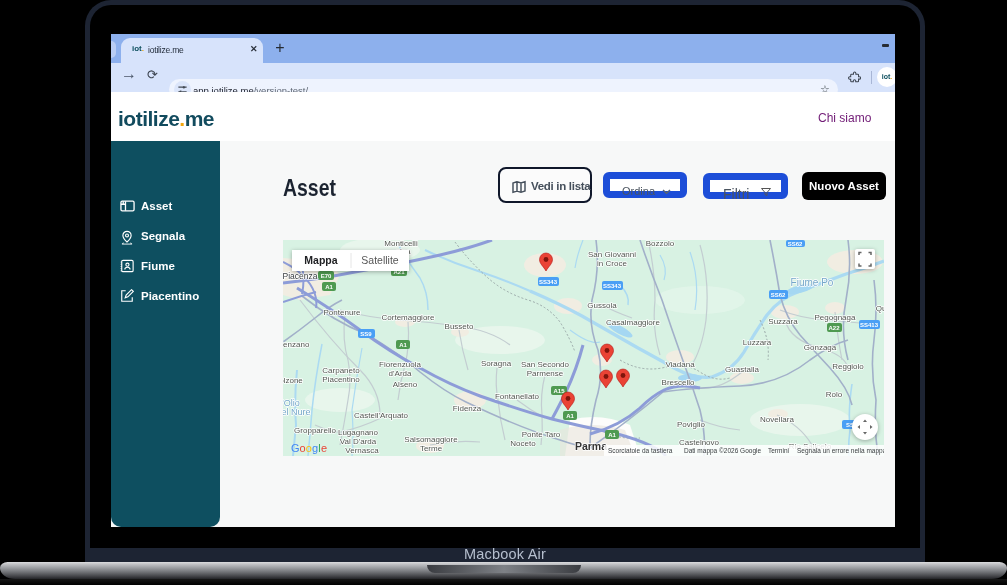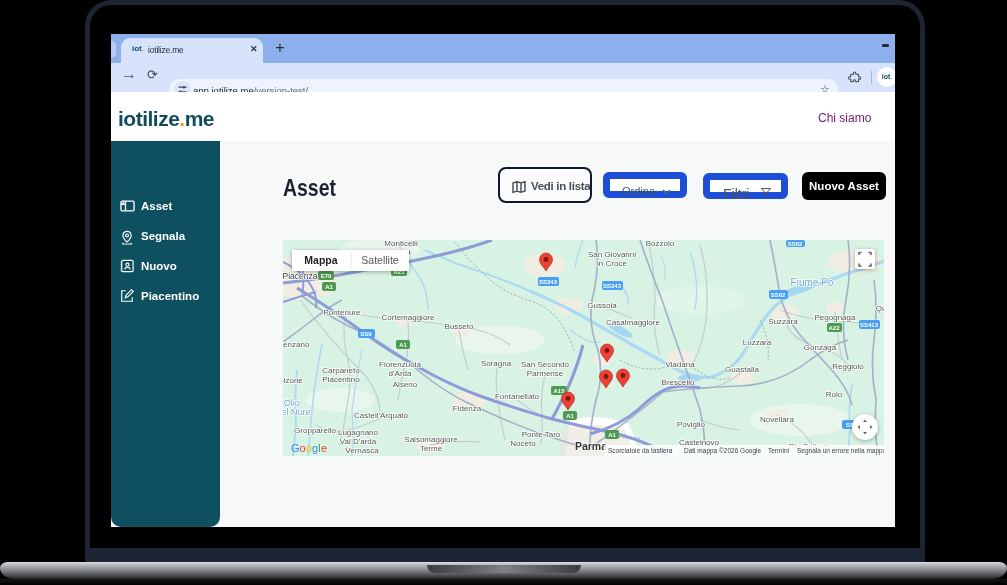--- a/index.html
+++ b/index.html
@@ -69,20 +69,21 @@
   #bfiltri span { position:absolute; left:13px; top:6px; }
   #bfiltri svg { position:absolute; right:9px; top:6px; }
   #bnuovo { left:691px; top:31px; width:84px; height:28px; background:#000000; border:none; border-radius:6px; }
   #bnuovo span { position:absolute; left:0; width:84px; text-align:center; top:8px; font-size:11.5px; font-weight:bold; color:#fff; }
   #map { position:absolute; left:172px; top:99px; width:601px; height:216px; background:#d8f2e3; overflow:hidden; }
 </style>
 </head>
 <body>
 <div id="laptop">
   <div id="screenblack"></div>
+  <div id="chin">Macbook Air</div>
 </div>
 <div id="base"></div>
 <div id="notch"></div>
 <div id="underbase"></div>
 <div id="screen">
   <div id="tabbar">
     <div id="nub"></div>
     <div id="tab">
       <div class="fav">iot<b>.</b></div>
       <div class="ttl">iotilize.me</div>
@@ -130,21 +131,21 @@
           </svg>
           <span>Segnala</span>
         </div>
       <div class="mi" style="top:118px;">
           <svg width="14" height="14" viewBox="0 0 16 15" fill="none" stroke="#fff" stroke-width="1.3">
             <rect x="2" y="1" width="13" height="13" rx="1.5"></rect>
             <path d="M2 3h-1.3M2 5.5h-1.3M2 8h-1.3M2 10.5h-1.3M2 13h-1.3" stroke-width="1"></path>
             <circle cx="8.5" cy="6" r="1.8"></circle>
             <path d="M5.5 11.5c0-1.6 1.3-2.6 3-2.6s3 1 3 2.6"></path>
           </svg>
-          <span>Nuovo</span>
+          <span>Fiume</span>
         </div>
       <div class="mi" style="top:148px;">
           <svg width="14" height="14" viewBox="0 0 16 16" fill="none" stroke="#fff" stroke-width="1.3">
             <path d="M14 9.5V14H2V2h4.5"></path>
             <path d="M6 10l1-3 6.2-6.2 2 2L9 9l-3 1z"></path>
           </svg>
           <span>Piacentino</span>
         </div>
     </div>
     <div id="h1">Asset</div>

